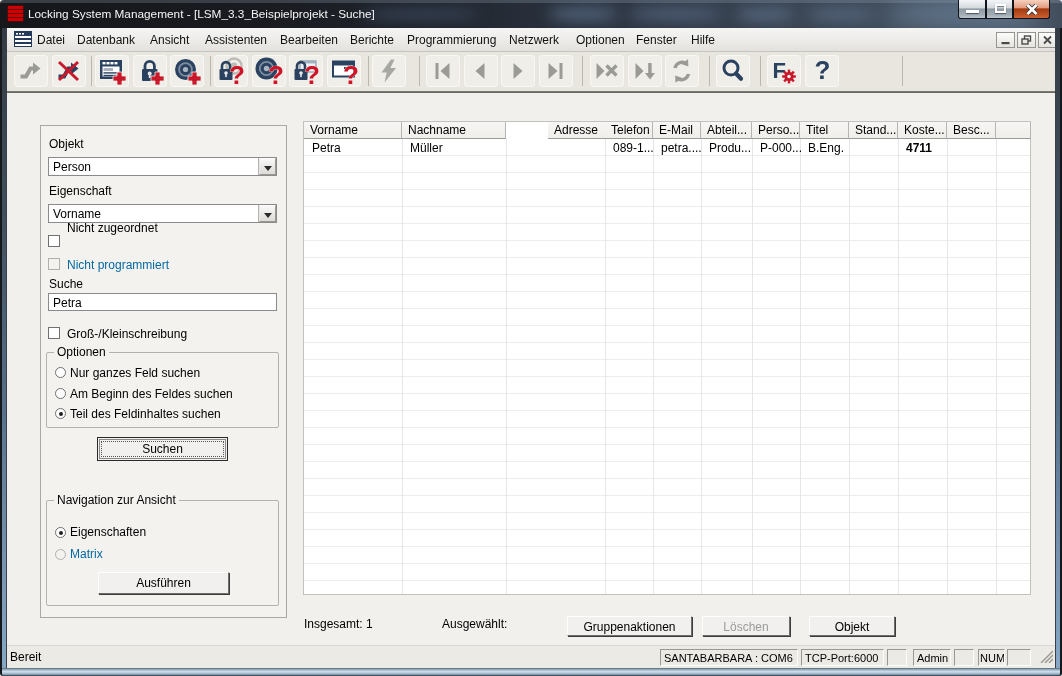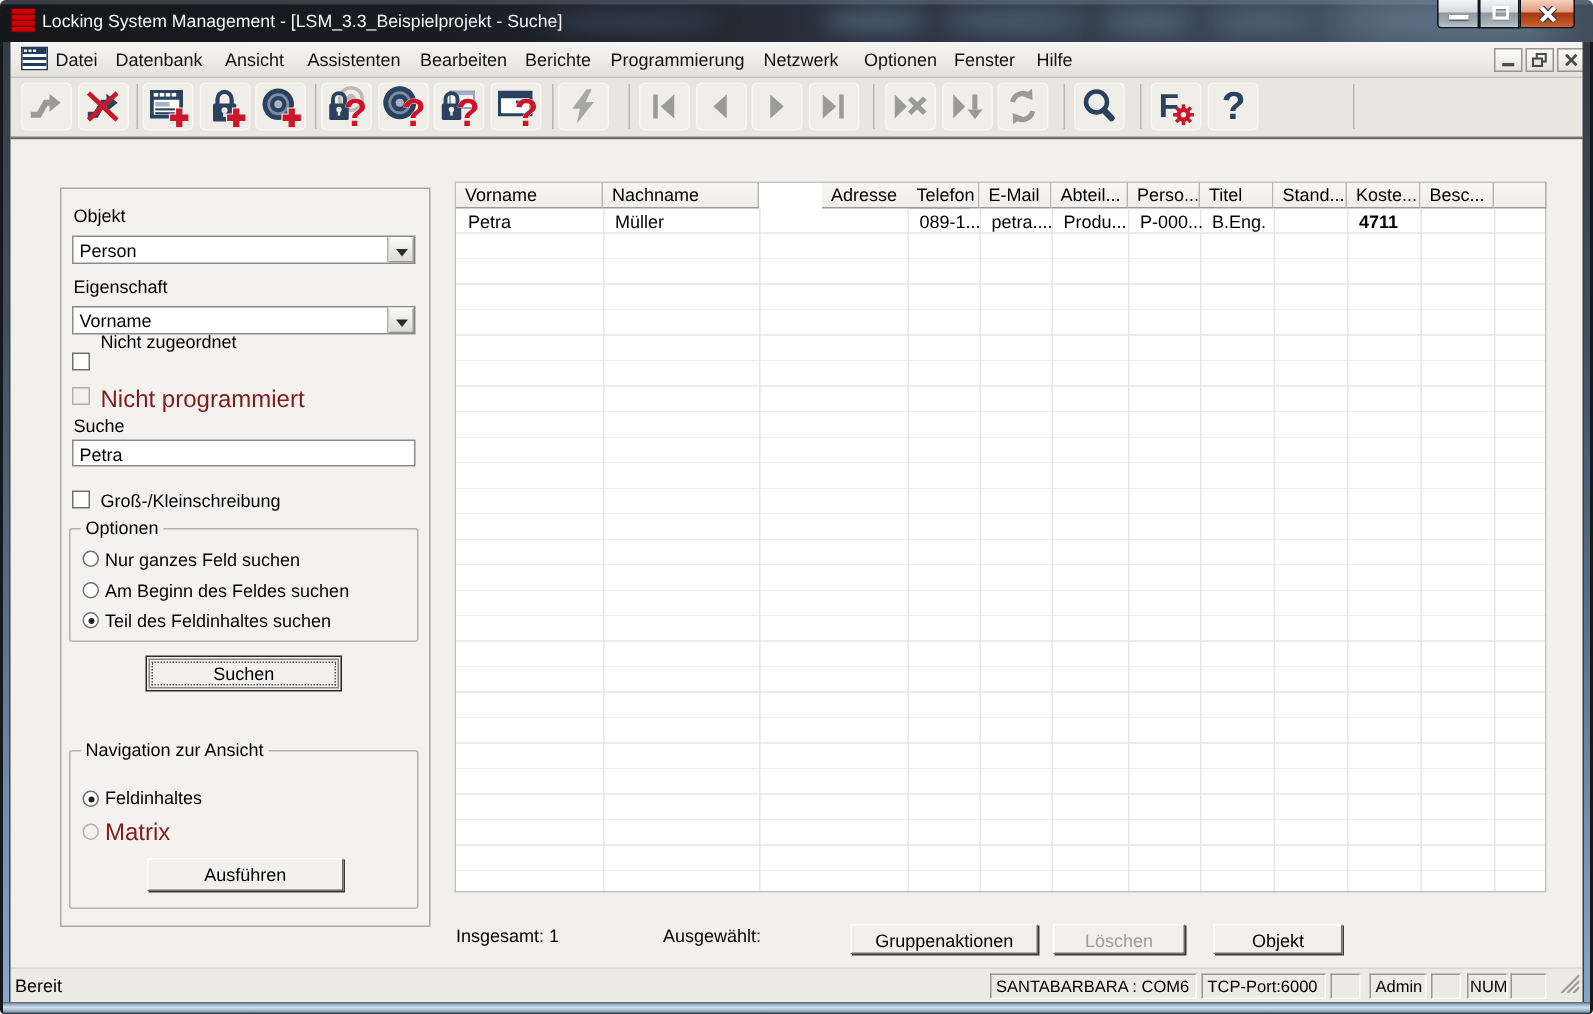--- a/index.html
+++ b/index.html
@@ -29,21 +29,21 @@
 .tbtn{position:absolute;top:3px;width:34px;height:32px;background:#f0eee8;border-radius:4px;box-shadow:inset 0 0 0 1px rgba(255,255,255,0.5);}
 .tsep{position:absolute;top:4px;width:1px;height:30px;background:#bab7ae;}
 .tbtn svg{position:absolute;left:3px;top:2px;}
 #tbedge1{left:7px;top:91px;width:1048px;height:1px;background:#7b7973;}
 #tbedge2{left:7px;top:92px;width:1048px;height:1px;background:#6a6862;}
 
 #client{left:7px;top:93px;width:1048px;height:552px;background:#f1f0ed;}
 
 #panel{left:40px;top:125px;width:247px;height:493px;border:1px solid #a8a8a8;background:#f3f2ef;}
 .lab{position:absolute;font-size:12px;color:#000;}
-.labd{position:absolute;font-size:16px;color:#7f1d1d;}
+.labd{position:absolute;font-size:12px;color:#0369a1;}
 .combo{position:absolute;left:8px;width:229px;height:19px;background:#fff;border:1px solid #8a8a8a;}
 .combo .ar{position:absolute;right:0px;top:0px;width:17px;height:17px;background:linear-gradient(180deg,#f9f9f8,#dcdbd7);border:1px solid;border-color:#fdfdfd #9a9994 #9a9994 #e8e7e3;box-shadow:-1px 0 0 #b5b4af;}
 .combo .ar:after{content:"";position:absolute;left:4px;top:7px;border:4px solid transparent;border-top:5px solid #2a2a2a;}
 .combo .tx{position:absolute;left:4px;top:2px;font-size:12px;}
 .cb{position:absolute;width:12px;height:12px;background:#fff;border:1px solid #707070;}
 .cbd{position:absolute;width:12px;height:12px;background:#f3f2ef;border:1px solid #b0b0af;}
 .radio{position:absolute;width:11px;height:11px;border-radius:50%;background:#fff;border:1px solid #707070;}
 .radio.on:after{content:"";position:absolute;left:2.5px;top:2.5px;width:4px;height:4px;border-radius:50%;background:#222;}
 .radio.dis{border-color:#b0b0af;background:#f3f2ef;}
 .gbox{position:absolute;border:1px solid #b2b2b2;border-radius:2px;}
@@ -335,21 +335,21 @@
 <div class="lab" style="left:70px;top:366px;">Nur ganzes Feld suchen</div>
 <div class="radio" style="left:55px;top:388px;"></div>
 <div class="lab" style="left:70px;top:387px;">Am Beginn des Feldes suchen</div>
 <div class="radio on" style="left:55px;top:408px;"></div>
 <div class="lab" style="left:70px;top:407px;">Teil des Feldinhaltes suchen</div>
 <div class="wbtn" style="left:97px;top:437px;width:131px;height:24px;border:1px solid #2a2a2a;box-shadow:inset 0 0 0 1px #f1f0ee, inset 0 0 0 2px #8a8a88;"><span style="position:absolute;left:3px;top:3px;right:3px;bottom:3px;border:1px dotted #555;"></span><span style="position:relative;top:4px;">Suchen</span></div>
 <div class="gbox" style="left:46px;top:500px;width:233px;height:106px;">
     <span class="gleg">Navigation zur Ansicht</span>
   </div>
 <div class="radio on" style="left:55px;top:527px;"></div>
-<div class="lab" style="left:70px;top:525px;">Feldinhaltes</div>
+<div class="lab" style="left:70px;top:525px;">Eigenschaften</div>
 <div class="radio dis" style="left:55px;top:549px;"></div>
 <div class="labd" style="left:70px;top:547px;">Matrix</div>
 <div class="wbtn" style="left:98px;top:572px;width:131px;height:22px;padding-top:3px;">Ausführen</div>
 
 <div class="abs" id="tbl">
   <div id="rows"></div>
 <div class="hcell" style="left:0px;width:98px;">Vorname</div>
 <div class="hcell" style="left:98px;width:104px;">Nachname</div>
 <div class="hcell" style="left:212px;width:99px;margin-left:32px;">Adresse</div>
 <div class="hcell" style="left:301px;width:48px;">Telefon</div>

